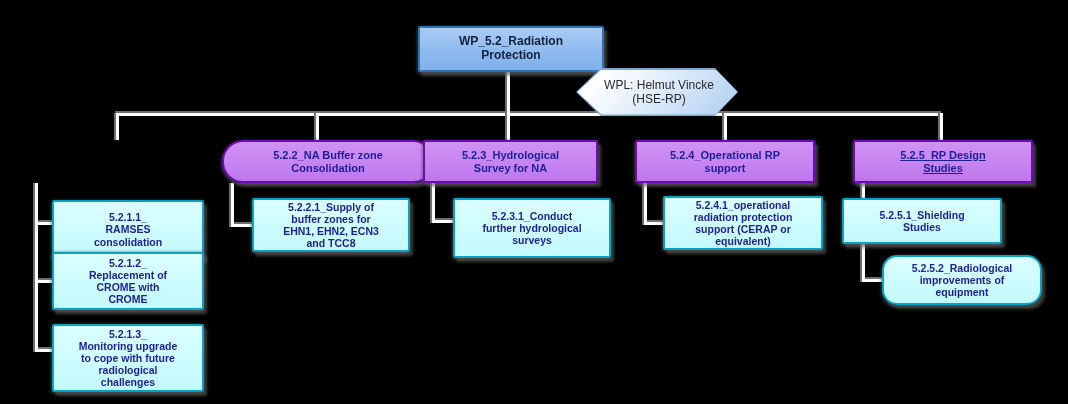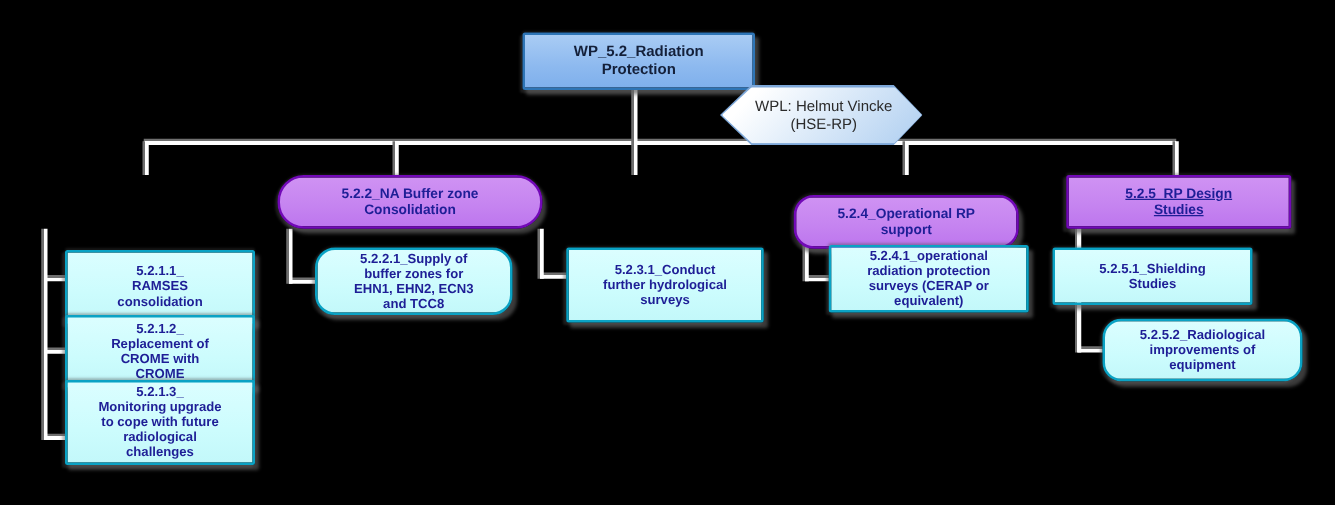--- a/index.html
+++ b/index.html
@@ -81,50 +81,52 @@
   <div class="box root-box" style="left:418px;top:26px;width:186px;height:46px;">WP_5.2_Radiation
 Protection</div>
 
   <div class="banner-outer">
     <div class="banner-inner">WPL: Helmut Vincke
 (HSE-RP)</div>
   </div>
 
   <div class="box branch-box" style="left:222px;top:140px;width:212px;height:43px;border-radius:21px;">5.2.2_NA Buffer zone
 Consolidation</div>
-  <div class="box branch-box" style="left:635px;top:156px;width:180px;height:43px;border-radius:16px;">5.2.4_Operational RP
+  <div class="box branch-box" style="left:423px;top:140px;width:175px;height:43px;">5.2.3_Hydrological
+Survey for NA</div>
+  <div class="box branch-box" style="left:635px;top:140px;width:180px;height:43px;">5.2.4_Operational RP
 support</div>
   <div class="box branch-box" style="left:853px;top:140px;width:180px;height:43px;text-decoration:underline;">5.2.5_RP Design
 Studies</div>
 
   <div class="box child-box" style="left:52px;top:200px;width:152px;height:59px;">5.2.1.1_
 RAMSES
 consolidation</div>
   <div class="box child-box" style="left:52px;top:252px;width:152px;height:58px;">5.2.1.2_
 Replacement of
 CROME with
 CROME</div>
-  <div class="box child-box" style="left:52px;top:304px;width:152px;height:68px;">5.2.1.3_
+  <div class="box child-box" style="left:52px;top:324px;width:152px;height:68px;">5.2.1.3_
 Monitoring upgrade
 to cope with future
 radiological
 challenges</div>
 
-  <div class="box child-box" style="left:252px;top:198px;width:158px;height:54px;border-radius:16px;">5.2.2.1_Supply of
+  <div class="box child-box" style="left:252px;top:198px;width:158px;height:54px;">5.2.2.1_Supply of
 buffer zones for
 EHN1, EHN2, ECN3
 and TCC8</div>
 
   <div class="box child-box" style="left:453px;top:198px;width:158px;height:60px;">5.2.3.1_Conduct
 further hydrological
 surveys</div>
 
   <div class="box child-box" style="left:663px;top:196px;width:160px;height:54px;">5.2.4.1_operational
 radiation protection
-surveys (CERAP or
+support (CERAP or
 equivalent)</div>
 
   <div class="box child-box" style="left:842px;top:198px;width:160px;height:46px;">5.2.5.1_Shielding
 Studies</div>
   <div class="box child-box" style="left:882px;top:255px;width:160px;height:50px;border-radius:15px;">5.2.5.2_Radiological
 improvements of
 equipment</div>
 
 </div>
 

